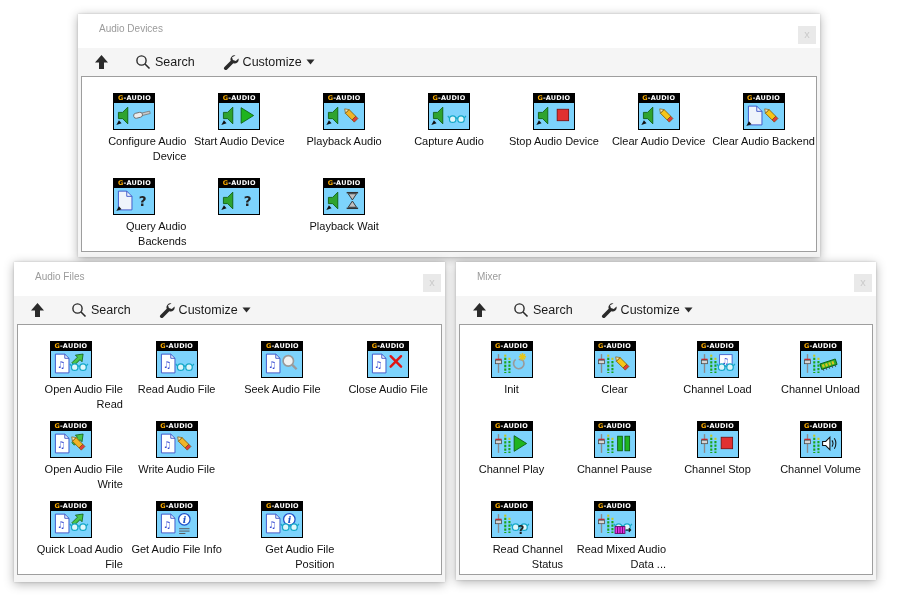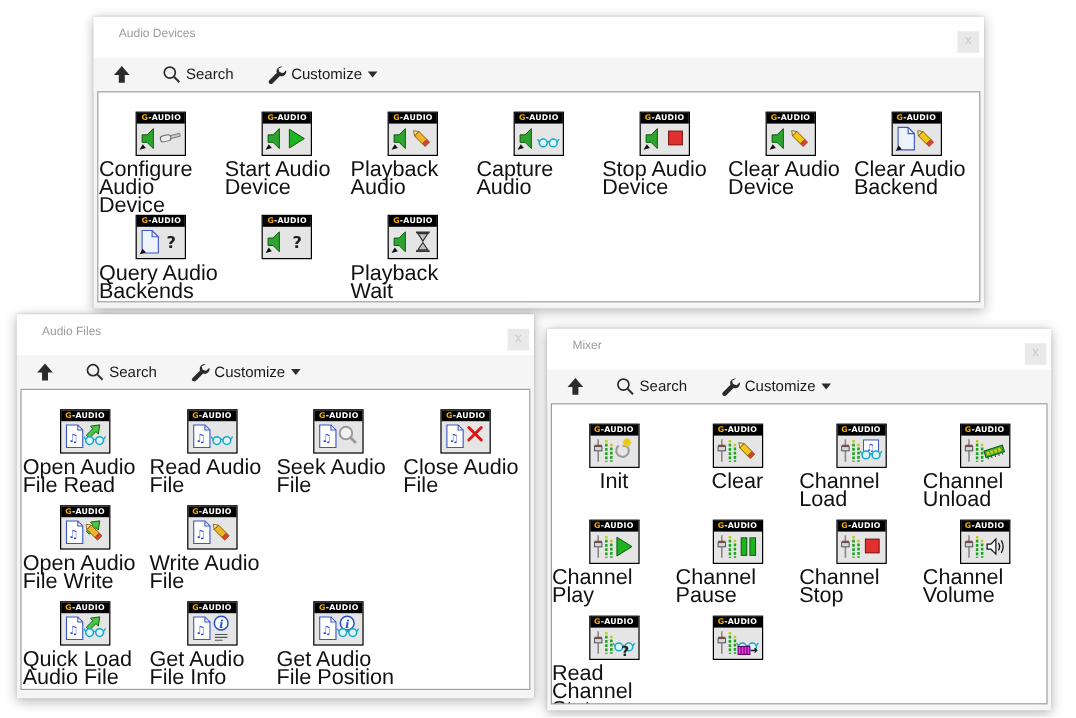--- a/index.html
+++ b/index.html
@@ -12,26 +12,26 @@
              color:#cbcbcb;font-size:11px;line-height:17px;text-align:center;cursor:default;}
   .toolbar{height:28px;display:flex;align-items:center;padding-left:16px;background:#f5f5f5;text-align:center;}
   .tool-btn{display:flex;align-items:center;gap:4px;font-size:12.5px;color:#1a1a1a;}
   .up-btn{margin-right:26px;display:flex;align-items:center;}
   .gap{width:28px;}
   .content{margin:0 3px 3px 3px;background:#ffffff;border:1px solid #9e9e9e;overflow:hidden;}
   .rows{padding-top:16px;}
   .grid-row{display:grid;justify-items:center;align-items:start;}
 
   .pal-item{display:flex;flex-direction:column;align-items:center;width:100%;cursor:default;}
-  .pal-icon{width:40px;border:1px solid #000;background:#e5e5e5;}
+  .pal-icon{width:40px;border:1px solid #000;background:#7dd3fc;}
   .pal-icon-hdr{background:#000;color:#fff;height:9px;line-height:9.5px;text-align:center;
                 font-size:6.5px;font-weight:bold;font-family:"DejaVu Sans",sans-serif;letter-spacing:.2px;}
   .pal-icon-hdr::first-letter{color:#f5a800;}
   .pal-icon-body{height:26px;}
-  .pal-label{font-size:18px;color:#111;text-align:left;margin-top:4px;line-height:15px;max-width:104px;}
+  .pal-label{font-size:11px;color:#111;text-align:right;margin-top:4px;line-height:15px;max-width:104px;}
 
   .row-h84 .grid-row{min-height:85px;}
   .row-h80 .grid-row{min-height:80px;}
 </style>
 </head>
 <body>
 
 <div class="stage">
 
   <div class="window row-h84" style="left:78px;top:14px;width:742px;height:243px;">
@@ -415,21 +415,21 @@
                     </g>
                   </svg></div>
               </div>
               <div class="pal-label">Get Audio File Position</div>
             </div>
           </div>
         </div>
     </div>
   </div>
 
-  <div class="window row-h80" style="left:456px;top:274px;width:420px;height:318px;">
+  <div class="window row-h80" style="left:456px;top:262px;width:420px;height:318px;">
     <div class="titlebar">
       <span class="title">Mixer</span>
       <div class="close-btn">x</div>
     </div>
     <div class="toolbar">
       <span class="up-btn">
         <svg width="15" height="16" viewBox="0 0 15 16">
             <path d="M7.5 1 L14 8.5 H10 V15 H5 V8.5 H1 Z" fill="#2b2b2b"></path>
           </svg>
       </span>
@@ -716,19 +716,20 @@
                     </g>
                     <rect x="19" y="15" width="9.5" height="6.5" fill="#e635e6" stroke="#5a005a" stroke-width="0.8"></rect>
                     <g stroke="#5a005a" stroke-width="0.8">
                       <line x1="21.4" y1="15" x2="21.4" y2="21.5"></line>
                       <line x1="23.8" y1="15" x2="23.8" y2="21.5"></line>
                       <line x1="26.2" y1="15" x2="26.2" y2="21.5"></line>
                     </g>
                     <path d="M29.5 18.2 h4.5 m-1.8 -1.8 l1.8 1.8 l-1.8 1.8" stroke="#111" fill="none" stroke-width="1"></path>
                   </svg></div>
               </div>
+              <div class="pal-label">Read Mixed Audio Data ...</div>
             </div>
           </div>
         </div>
     </div>
   </div>
 
 </div>
 
 </body></html>

